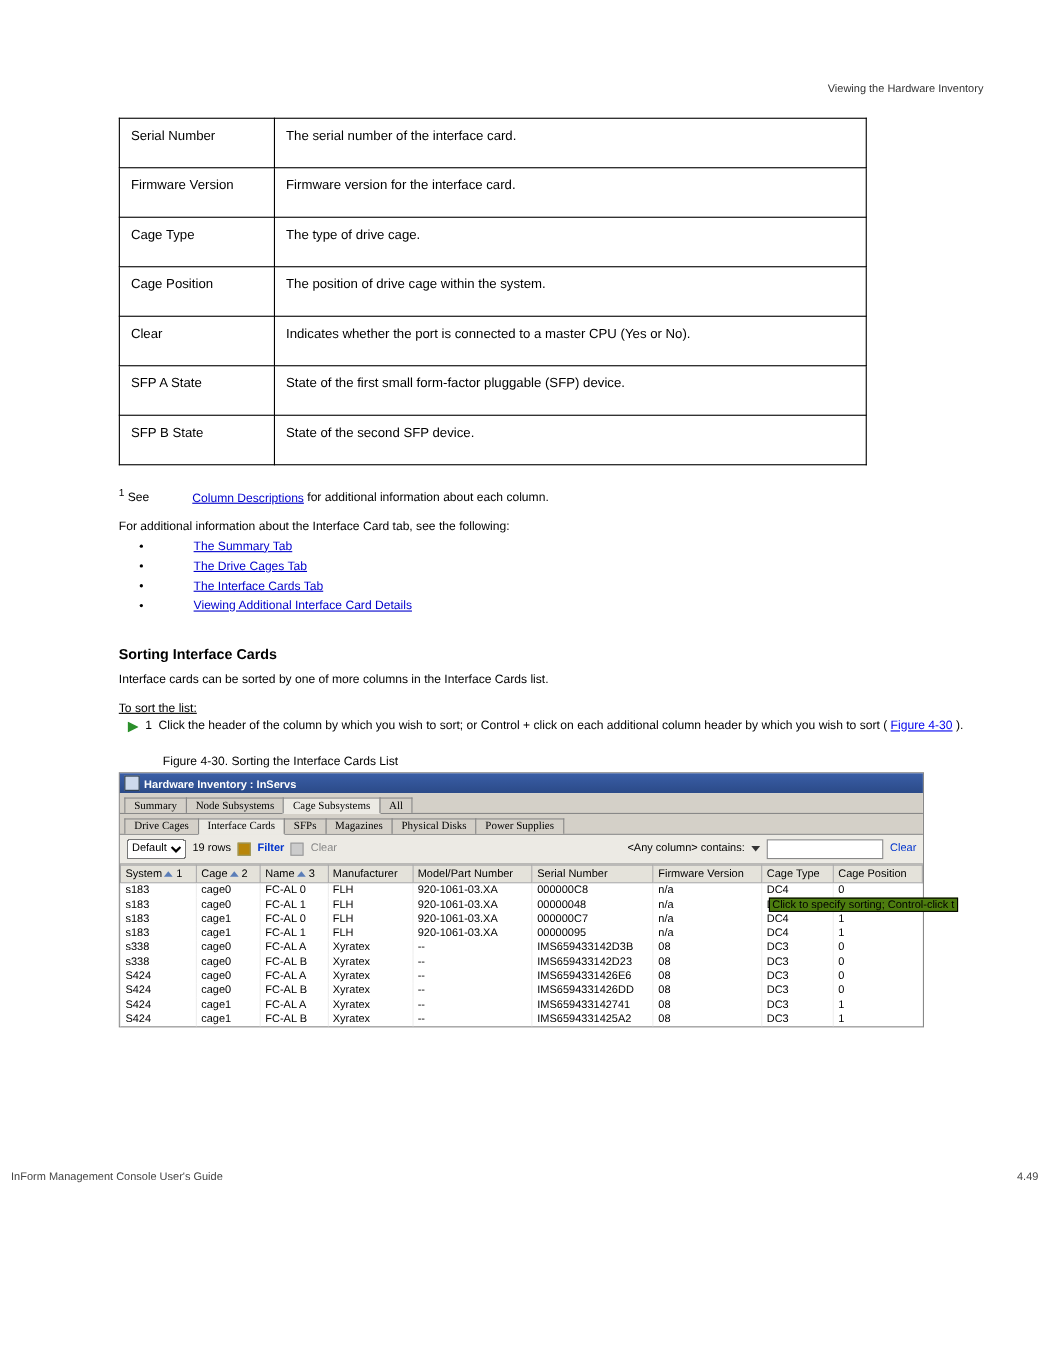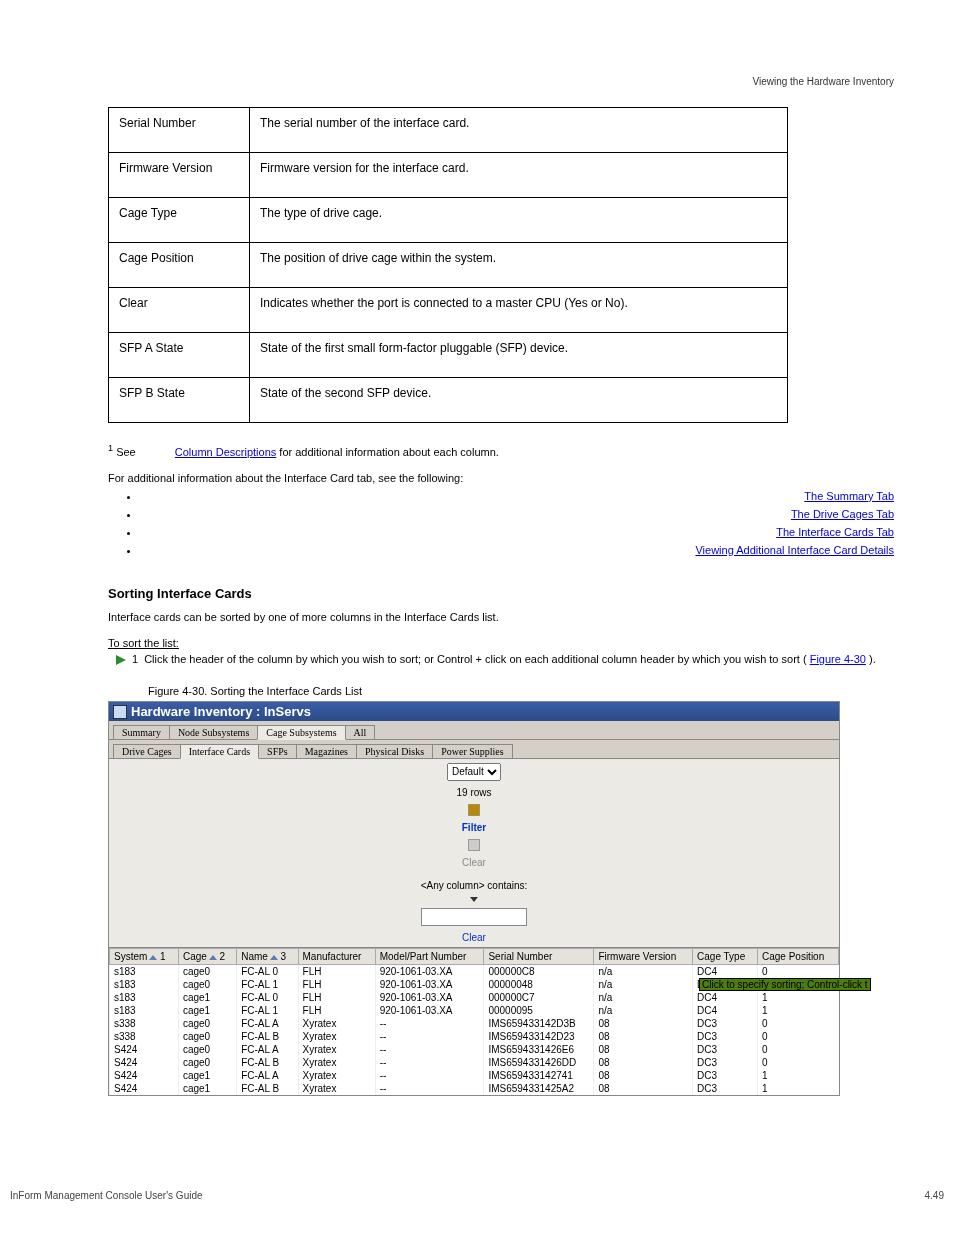--- a/index.html
+++ b/index.html
@@ -44,21 +44,21 @@
   .heading-after {
     font-size: 11px;
     margin: 14px 0 6px 8px;
   }
   ul.links {
     margin: 0 0 30px 40px;
     padding: 0;
     list-style: disc;
     font-size: 11px;
   }
-  ul.links li { margin: 6px 0; text-align: right; }
+  ul.links li { margin: 6px 0; }
   h3.section {
     font-size: 13px;
     font-weight: bold;
     margin: 30px 0 10px 8px;
   }
   .body-text {
     font-size: 11px;
     margin: 0 0 4px 8px;
   }
   .steps {
@@ -90,21 +90,21 @@
     width: 730px;
     border: 1px solid #888;
     font-family: Tahoma, Arial, sans-serif;
     font-size: 10px;
     background: #fff;
   }
   .fig .titlebar {
     background: linear-gradient(#3a5ea6, #2b4a88);
     color: #fff;
     font-weight: bold;
-    font-size: 13px;
+    font-size: 10px;
     padding: 2px 4px;
     display: flex;
     align-items: flex-end;
     gap: 4px;
   }
   .fig .title-icon {
     width: 12px;
     height: 12px;
     background: #cdd9ec;
     border: 1px solid #234;
@@ -132,21 +132,20 @@
     border-bottom: 1px solid #eceae4;
   }
   .toolbar {
     background: #eceae4;
     border-bottom: 1px solid #888;
     padding: 4px 6px;
     display: flex;
     align-items: center;
     gap: 6px;
     font-size: 10px;
-    flex-direction: column;
   }
   .toolbar .filler { flex: 1; }
   .toolbar select {
     font-size: 10px;
     height: 18px;
   }
   .toolbar input[type=text] {
     font-size: 10px;
     height: 14px;
     width: 100px;
@@ -199,21 +198,21 @@
     position: absolute;
     left: 2px;
     top: -1px;
     white-space: nowrap;
     background: #4d7c0f;
     border: 1px solid #000;
     font-size: 10px;
     padding: 0 2px;
   }
   .footer {
-    margin-top: 54px;
+    margin-top: 91px;
     font-size: 10px;
     color: #444;
     padding: 0 10px 0 10px;
     display: flex;
     justify-content: space-between;
   }
 </style>
 </head>
 <body>
 

